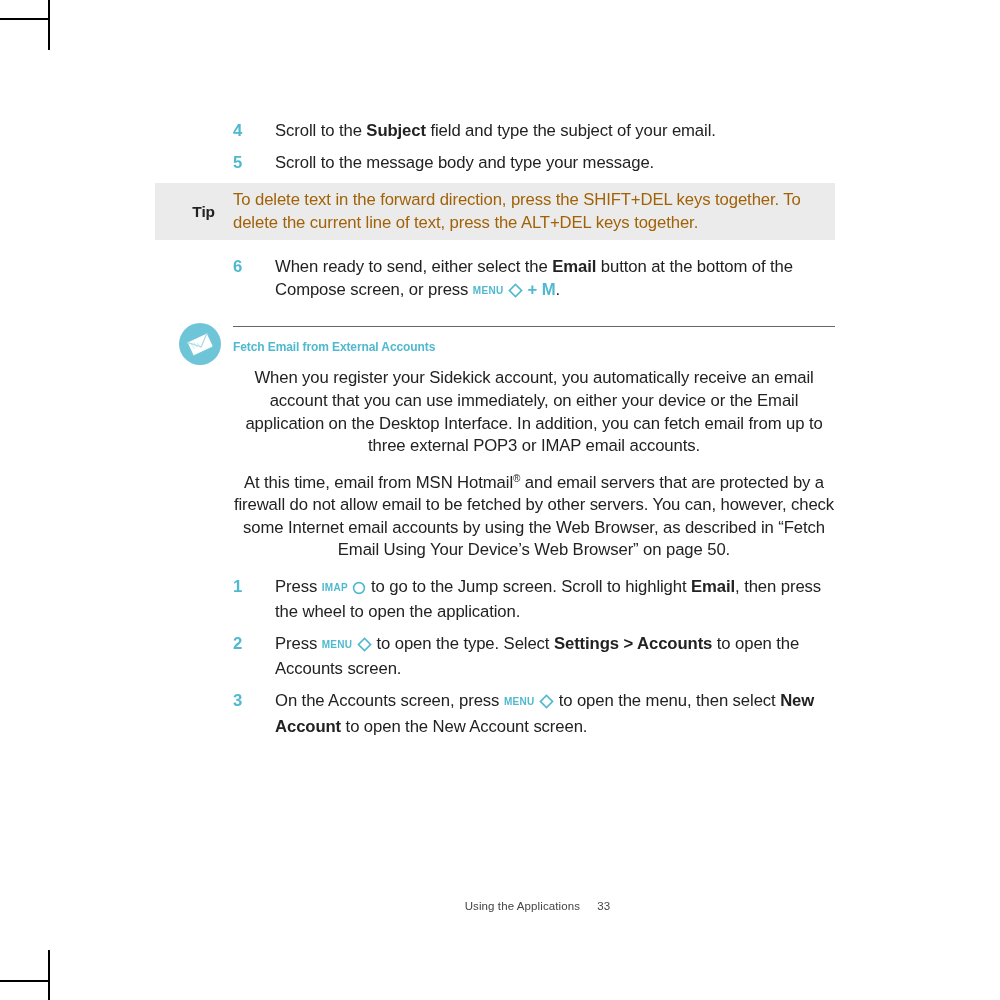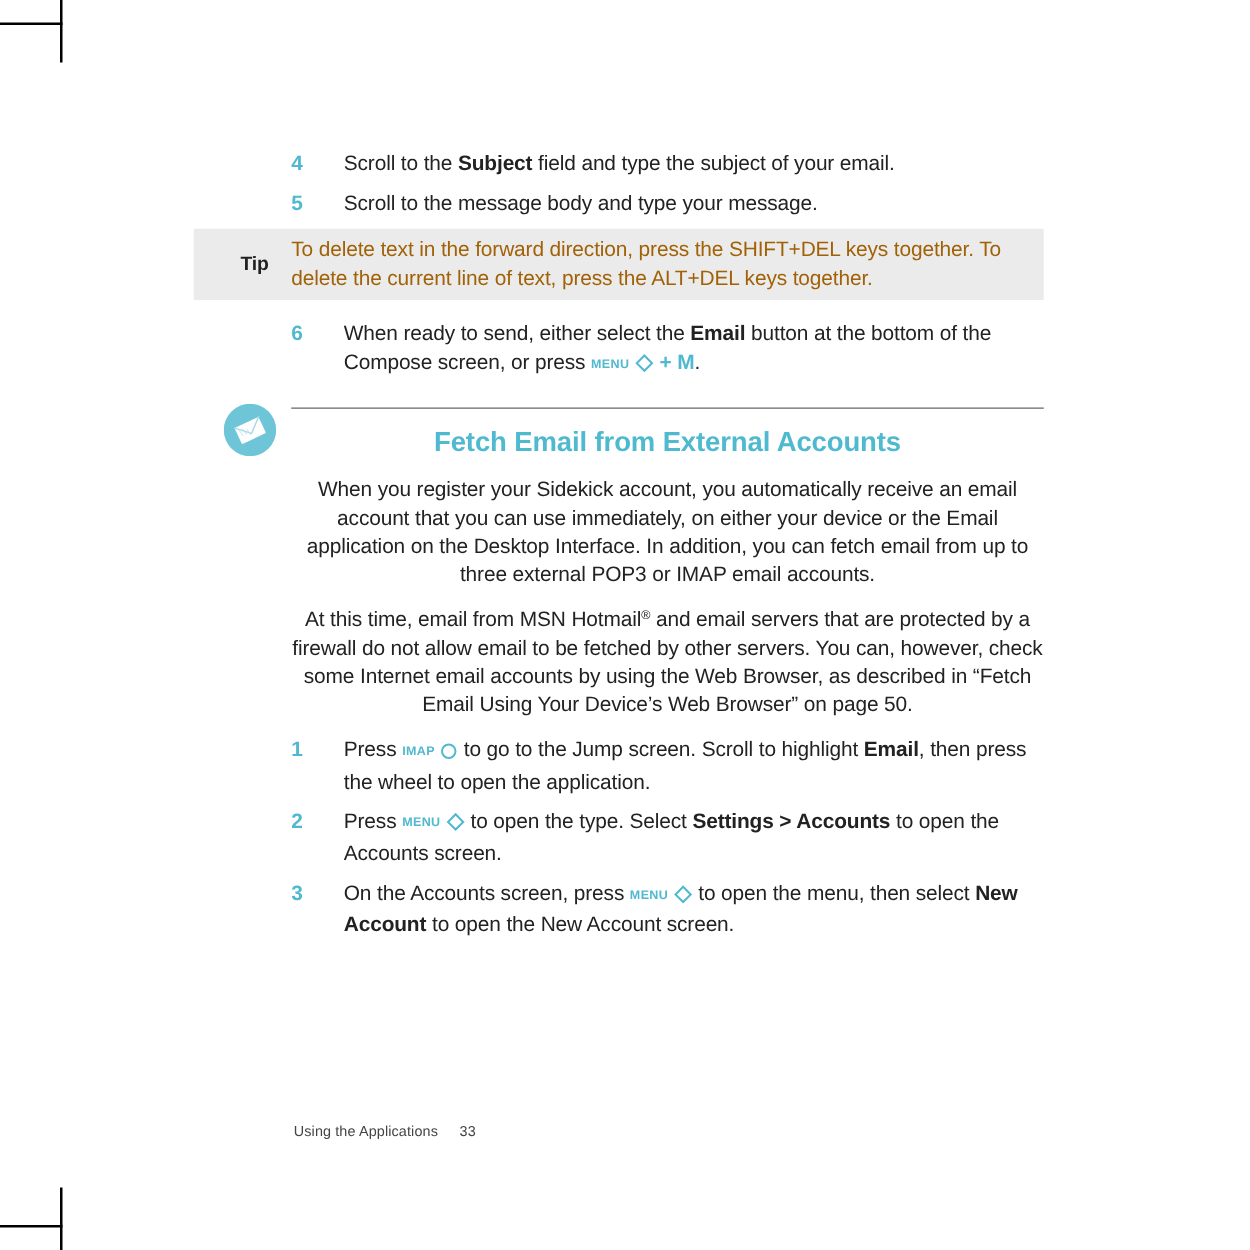--- a/index.html
+++ b/index.html
@@ -91,23 +91,22 @@
     height: 42px;
   }
   .section-icon svg { display: block; }
   .section-rule {
     border-top: 1px solid #666;
     margin-bottom: 12px;
   }
   .section-heading {
     color: #4fb9cf;
     font-weight: bold;
-    font-size: 22px;
+    font-size: 12px;
     margin-bottom: 12px;
-    text-align: center;
   }
   .section p {
     margin-bottom: 14px;
     text-align: center;
   }
   .inline-label {
     color: #4fb9cf;
     font-weight: bold;
     font-size: 10px;
     letter-spacing: 0.3px;
@@ -123,21 +122,21 @@
   }
   sup.reg {
     font-size: 10px;
     vertical-align: 6px;
   }
   .footer {
     position: absolute;
     left: 235px;
     right: 160px;
     bottom: 88px;
-    text-align: left;
+    text-align: center;
     font-size: 11.5px;
     color: #444;
     letter-spacing: 0.1px;
   }
   .footer .pg { margin-left: 14px; }
   b { font-weight: bold; }
 </style>
 </head>
 <body>
 

